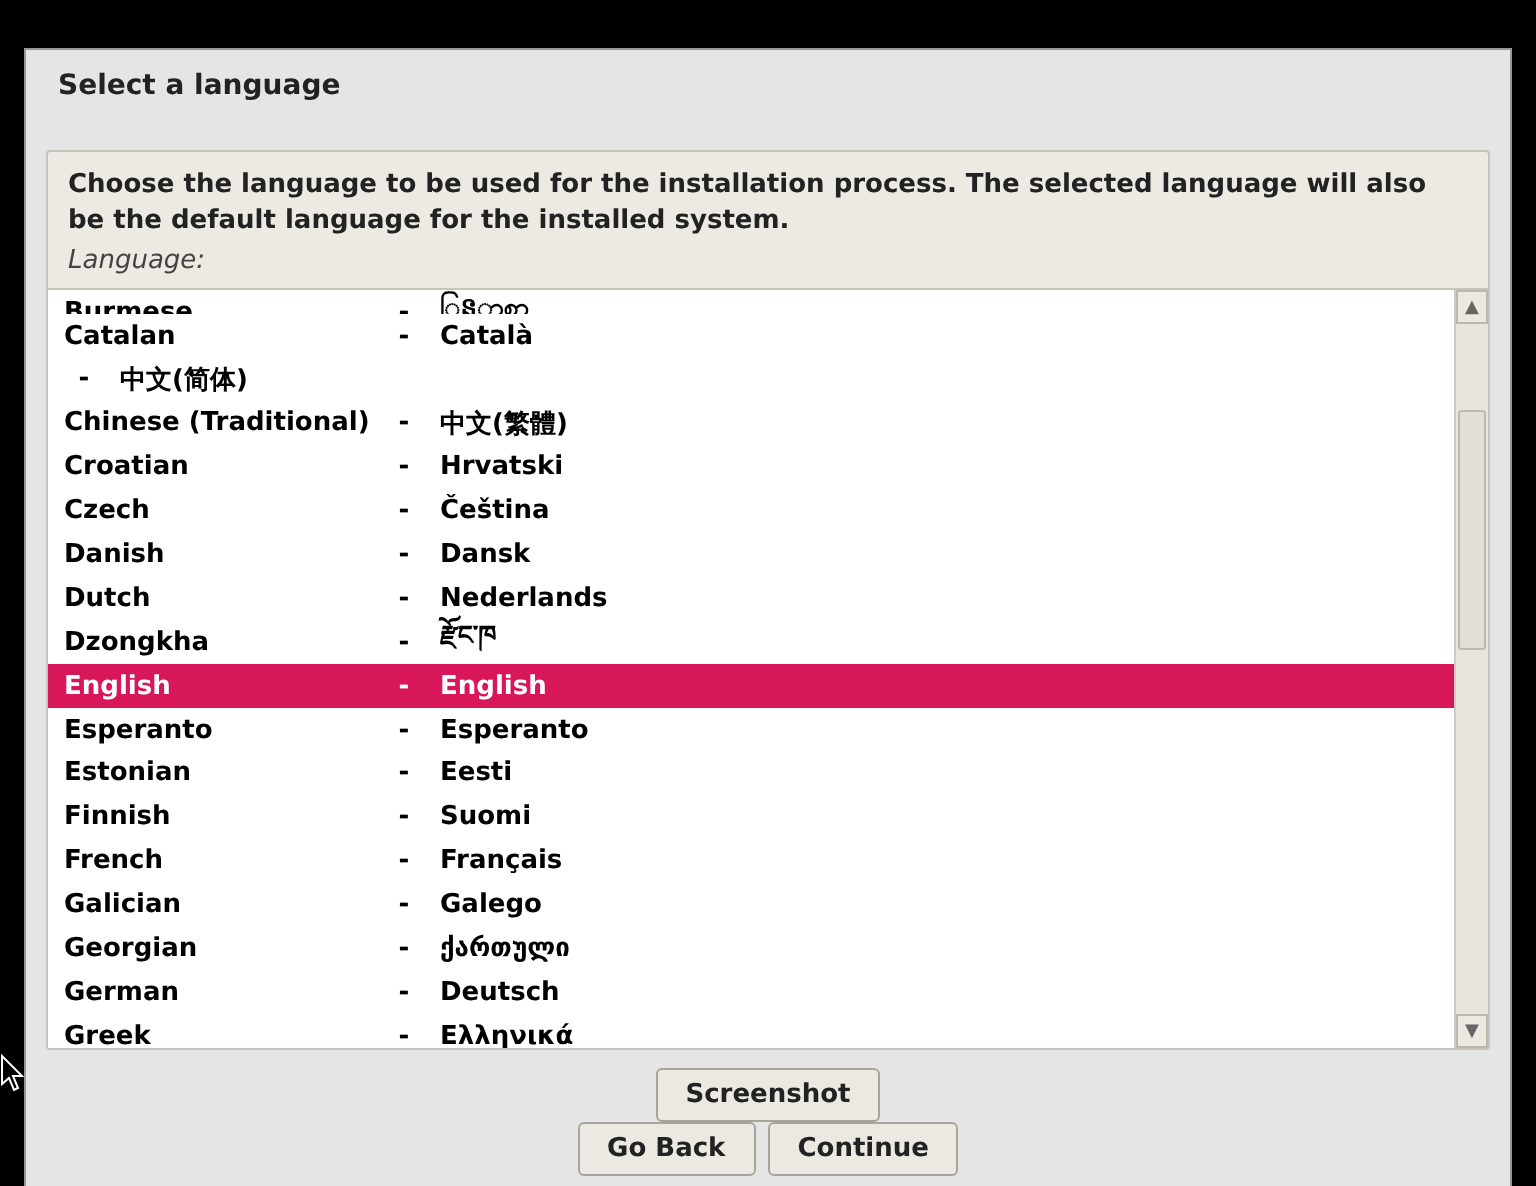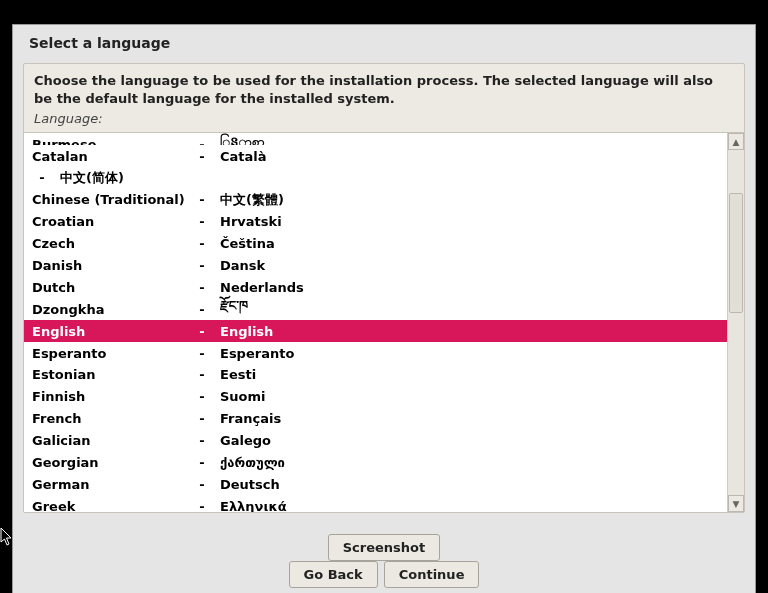--- a/index.html
+++ b/index.html
@@ -22,21 +22,21 @@
     background: #e5e5e5;
     border: 1px solid #999;
   }
   .title {
     padding: 10px 16px 8px 16px;
     font-weight: bold;
     font-size: 14px;
     color: #222;
   }
   .panel {
-    margin: 4px 10px;
+    margin: 16px 10px;
     border: 1px solid #c8c4bc;
     background: #edeae3;
     border-radius: 2px;
     padding-bottom: 0;
   }
   .instructions {
     padding: 8px 10px 2px 10px;
     font-weight: bold;
     font-size: 13px;
     color: #222;

